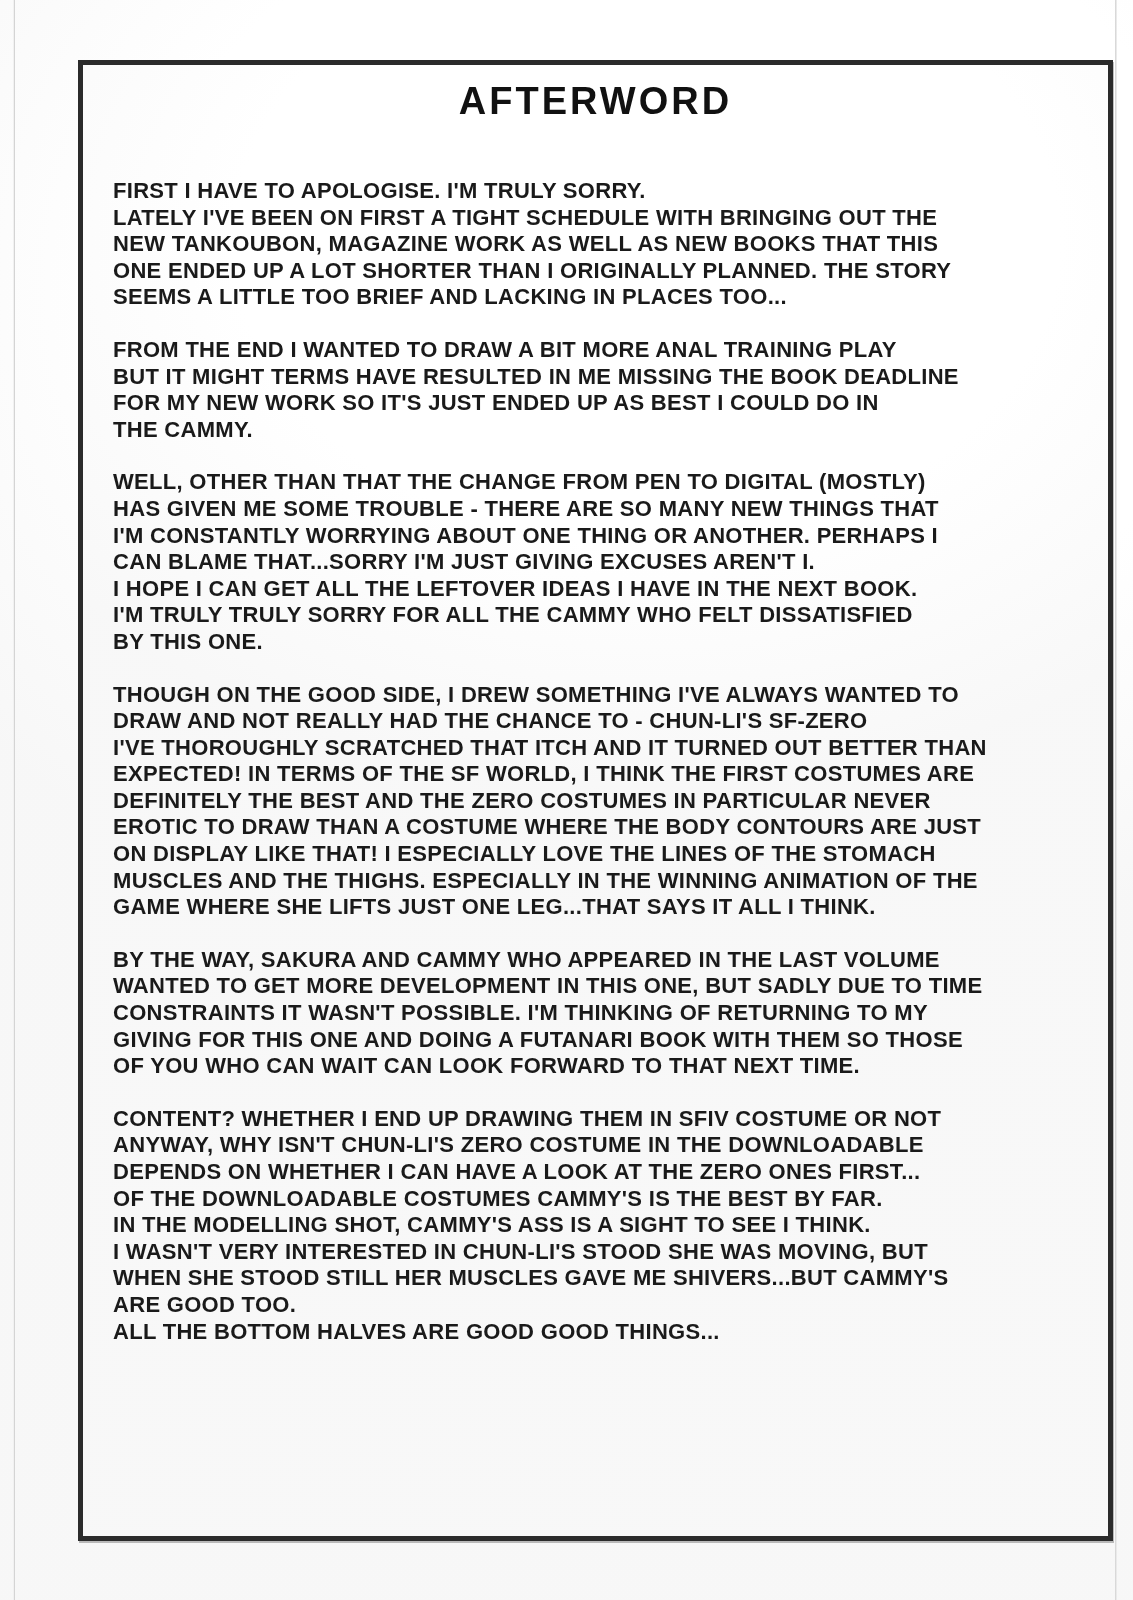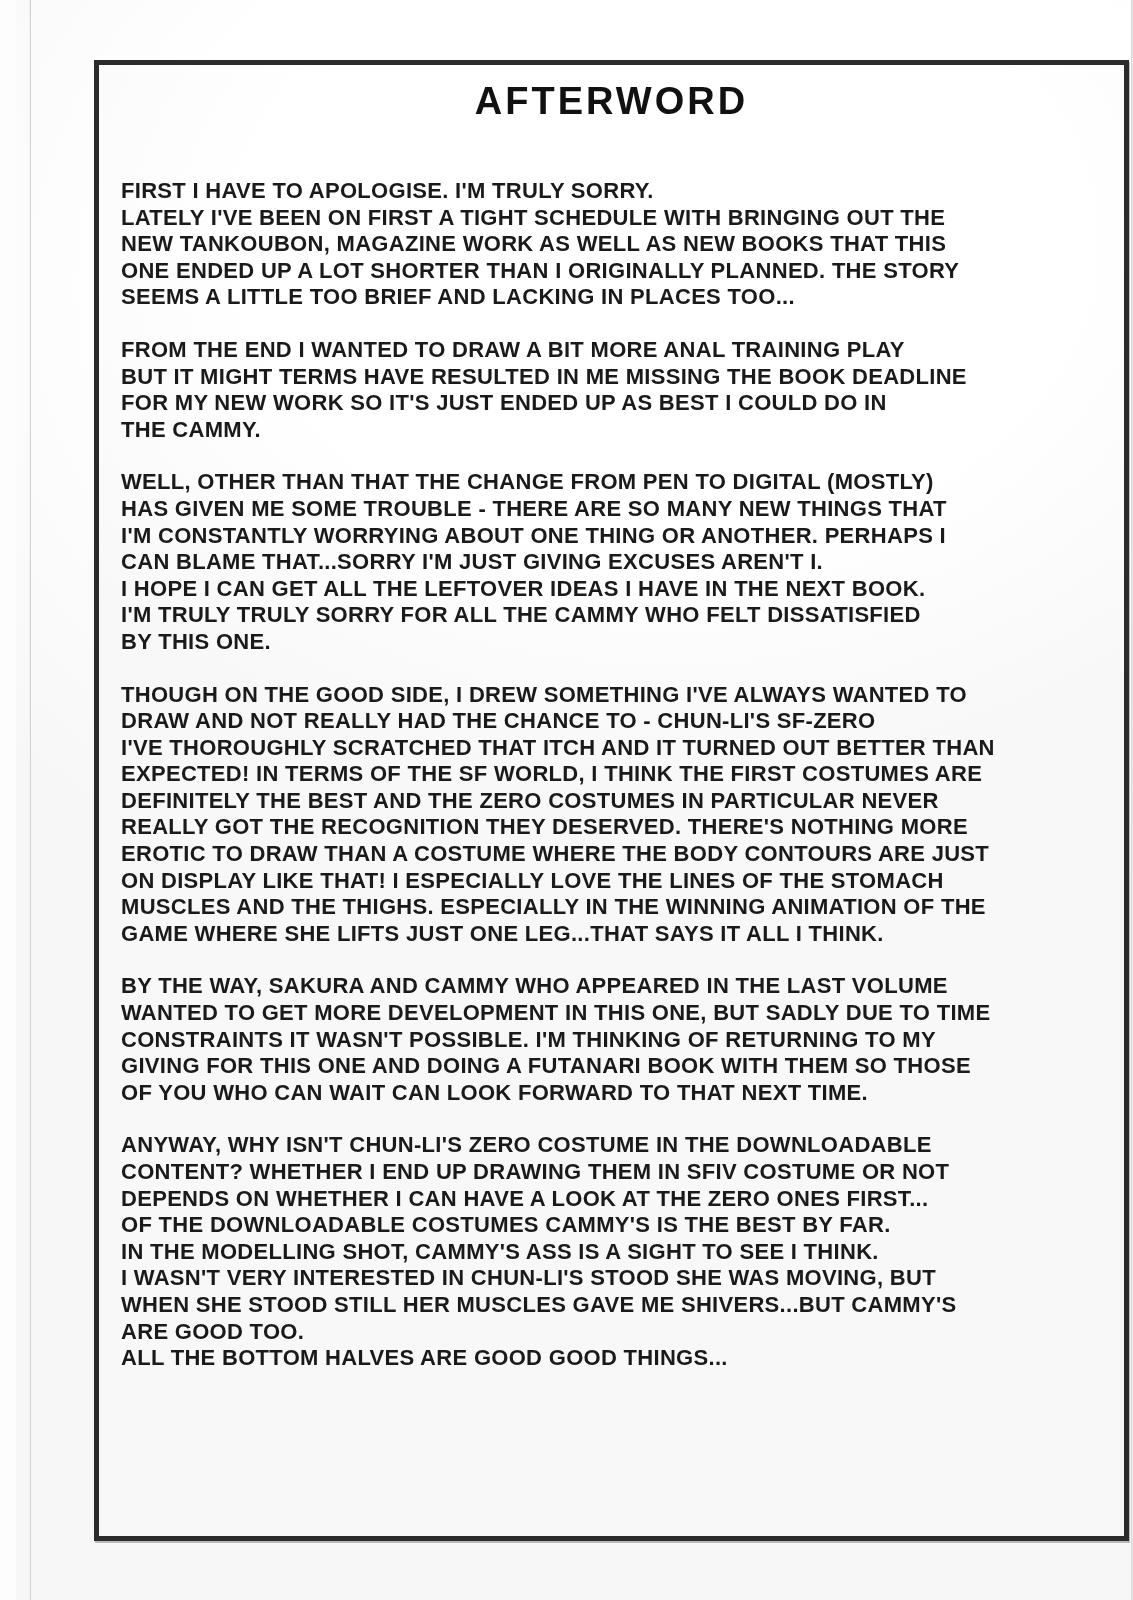--- a/index.html
+++ b/index.html
@@ -13,21 +13,20 @@
     background: #fdfdfd;
     overflow: hidden;
     font-family: "Liberation Sans", sans-serif;
   }
   .scan {
     position: absolute;
     inset: 0;
     background:
       radial-gradient(ellipse 900px 700px at 60% 18%, #ffffff 60%, rgba(244,244,244,0.55) 100%),
       #fbfbfb;
-    margin-left: 16px;
   }
   .edge-line {
     position: absolute;
     top: 0;
     bottom: 0;
     width: 2px;
   }
   .edge-left  { left: 13px;  background: linear-gradient(to right, #ffffff, #c6c6c6); }
   .edge-right { left: 1115px; background: linear-gradient(to right, #d0d0d0, #f2f2f2); }
   .frame {
@@ -50,21 +49,21 @@
     margin: 0;
     text-align: center;
     font-size: 38px;
     font-weight: 700;
     letter-spacing: 3px;
     color: #111111;
     transform: scaleY(1.04);
   }
   .body-text {
     position: absolute;
-    left: 22px;
+    left: 30px;
     top: 113px;
     color: #1a1a1a;
   }
   .paragraph {
     margin: 0 0 26px 0;
   }
   .line {
     font-size: 22px;
     font-weight: 700;
     line-height: 26.6px;
@@ -103,36 +102,35 @@
           <div class="line">I HOPE I CAN GET ALL THE LEFTOVER IDEAS I HAVE IN THE NEXT BOOK.</div>
           <div class="line">I'M TRULY TRULY SORRY FOR ALL THE CAMMY WHO FELT DISSATISFIED</div>
           <div class="line">BY THIS ONE.</div>
         </div>
         <div class="paragraph">
           <div class="line">THOUGH ON THE GOOD SIDE, I DREW SOMETHING I'VE ALWAYS WANTED TO</div>
           <div class="line">DRAW AND NOT REALLY HAD THE CHANCE TO - CHUN-LI'S SF-ZERO</div>
           <div class="line">I'VE THOROUGHLY SCRATCHED THAT ITCH AND IT TURNED OUT BETTER THAN</div>
           <div class="line">EXPECTED! IN TERMS OF THE SF WORLD, I THINK THE FIRST COSTUMES ARE</div>
           <div class="line">DEFINITELY THE BEST AND THE ZERO COSTUMES IN PARTICULAR NEVER</div>
-          <div class="line">REALLY GOT THE RECOGNITION THEY DESERVED. THERE'S NOTHING MORE</div>
           <div class="line">EROTIC TO DRAW THAN A COSTUME WHERE THE BODY CONTOURS ARE JUST</div>
           <div class="line">ON DISPLAY LIKE THAT! I ESPECIALLY LOVE THE LINES OF THE STOMACH</div>
           <div class="line">MUSCLES AND THE THIGHS. ESPECIALLY IN THE WINNING ANIMATION OF THE</div>
           <div class="line">GAME WHERE SHE LIFTS JUST ONE LEG...THAT SAYS IT ALL I THINK.</div>
         </div>
         <div class="paragraph">
           <div class="line">BY THE WAY, SAKURA AND CAMMY WHO APPEARED IN THE LAST VOLUME</div>
           <div class="line">WANTED TO GET MORE DEVELOPMENT IN THIS ONE, BUT SADLY DUE TO TIME</div>
           <div class="line">CONSTRAINTS IT WASN'T POSSIBLE. I'M THINKING OF RETURNING TO MY</div>
           <div class="line">GIVING FOR THIS ONE AND DOING A FUTANARI BOOK WITH THEM SO THOSE</div>
           <div class="line">OF YOU WHO CAN WAIT CAN LOOK FORWARD TO THAT NEXT TIME.</div>
         </div>
         <div class="paragraph">
+          <div class="line">CONTENT? WHETHER I END UP DRAWING THEM IN SFIV COSTUME OR NOT</div>
           <div class="line">ANYWAY, WHY ISN'T CHUN-LI'S ZERO COSTUME IN THE DOWNLOADABLE</div>
-          <div class="line">CONTENT? WHETHER I END UP DRAWING THEM IN SFIV COSTUME OR NOT</div>
           <div class="line">DEPENDS ON WHETHER I CAN HAVE A LOOK AT THE ZERO ONES FIRST...</div>
           <div class="line">OF THE DOWNLOADABLE COSTUMES CAMMY'S IS THE BEST BY FAR.</div>
           <div class="line">IN THE MODELLING SHOT, CAMMY'S ASS IS A SIGHT TO SEE I THINK.</div>
           <div class="line">I WASN'T VERY INTERESTED IN CHUN-LI'S STOOD SHE WAS MOVING, BUT</div>
           <div class="line">WHEN SHE STOOD STILL HER MUSCLES GAVE ME SHIVERS...BUT CAMMY'S</div>
           <div class="line">ARE GOOD TOO.</div>
           <div class="line">ALL THE BOTTOM HALVES ARE GOOD GOOD THINGS...</div>
         </div>
       </div>
   </div>

